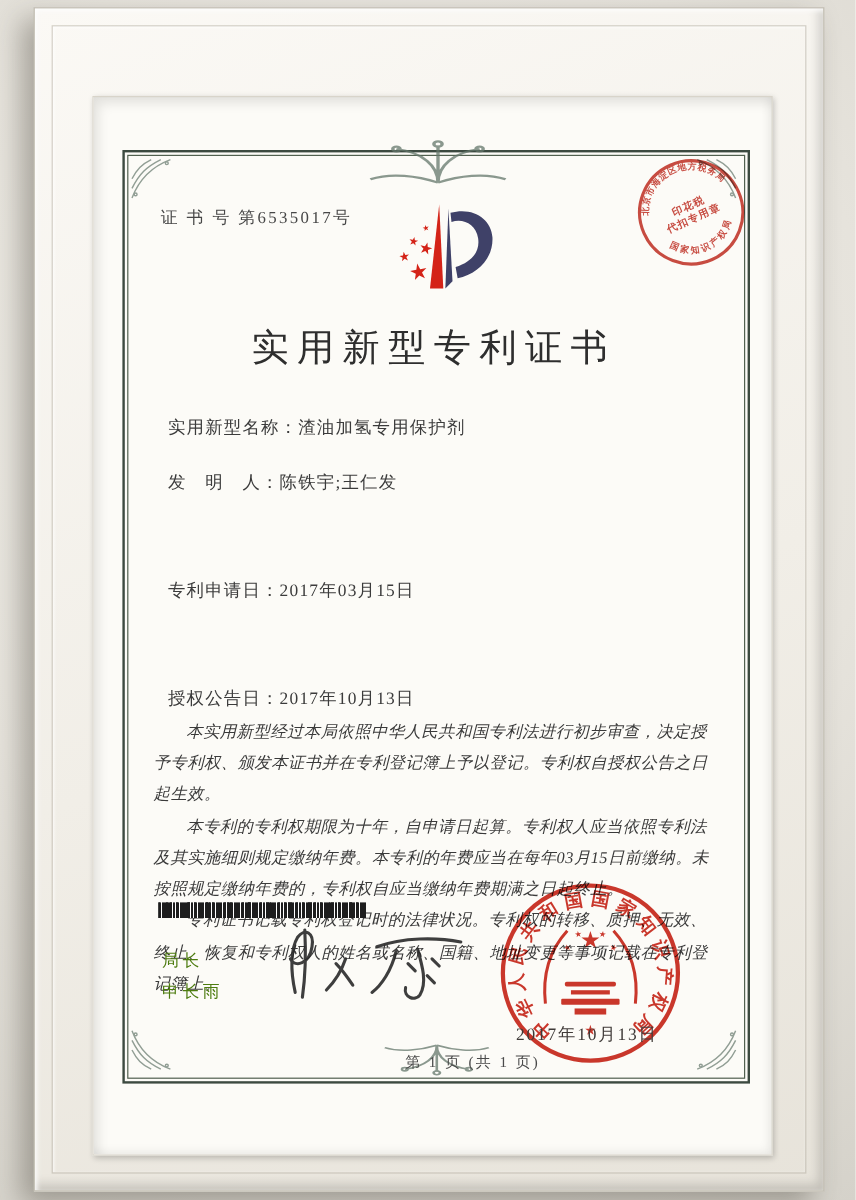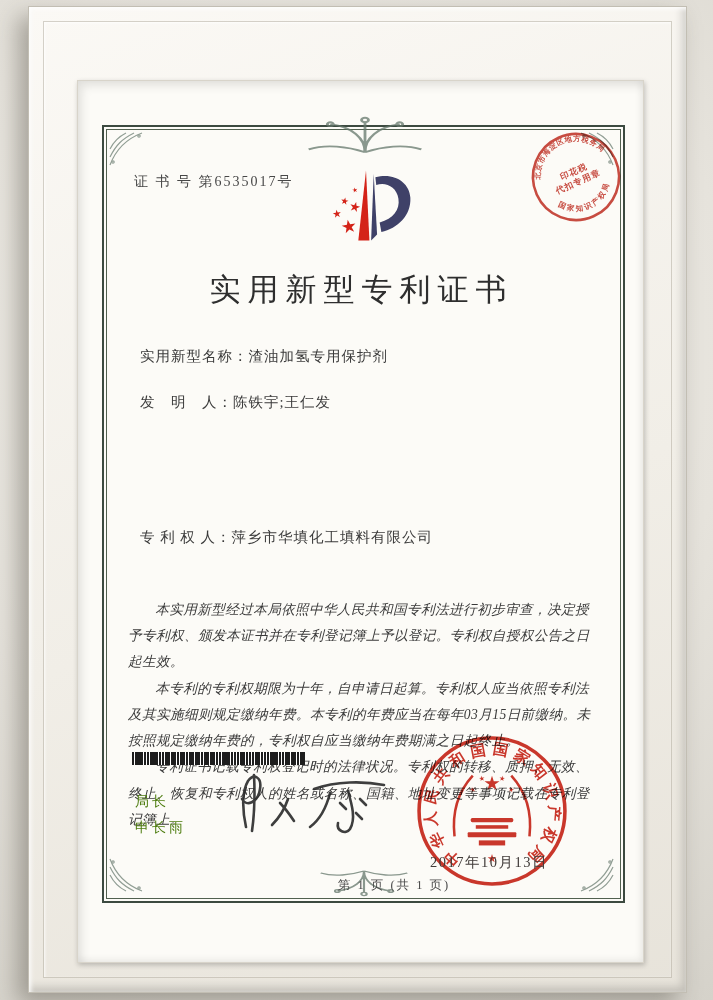--- a/index.html
+++ b/index.html
@@ -108,21 +108,22 @@
           <use href="#star" transform="translate(41,61) scale(0.5) rotate(-8)"></use>
           <use href="#star" transform="translate(62,53) scale(0.62) rotate(14)"></use>
           <use href="#star" transform="translate(55,76) scale(0.85) rotate(-10)"></use>
         </g>
       </svg>
 
       <div class="title">实用新型专利证书</div>
 
       <div class="field f0"><span>实用新型名称：</span><span>渣油加氢专用保护剂</span></div>
       <div class="field f1"><span>发　明　人：</span><span>陈铁宇;王仁发</span></div>
-      <div class="field f4"><span>专 利 权 人：</span><span>萍乡市华填化工填料有限公司</span></div>
+      <div class="field f3"><span>专利申请日：</span><span>2017年03月15日</span></div>
+      <div class="field f5"><span>授权公告日：</span><span>2017年10月13日</span></div>
 
       <div class="paras">
         <p>本实用新型经过本局依照中华人民共和国专利法进行初步审查，决定授予专利权、颁发本证书并在专利登记簿上予以登记。专利权自授权公告之日起生效。</p>
         <p>本专利的专利权期限为十年，自申请日起算。专利权人应当依照专利法及其实施细则规定缴纳年费。本专利的年费应当在每年03月15日前缴纳。未按照规定缴纳年费的，专利权自应当缴纳年费期满之日起终止。</p>
         <p>专利证书记载专利权登记时的法律状况。专利权的转移、质押、无效、终止、恢复和专利权人的姓名或名称、国籍、地址变更等事项记载在专利登记簿上。</p>
       </div>
 
       <div class="barcode"></div>
 
       <div class="director">

